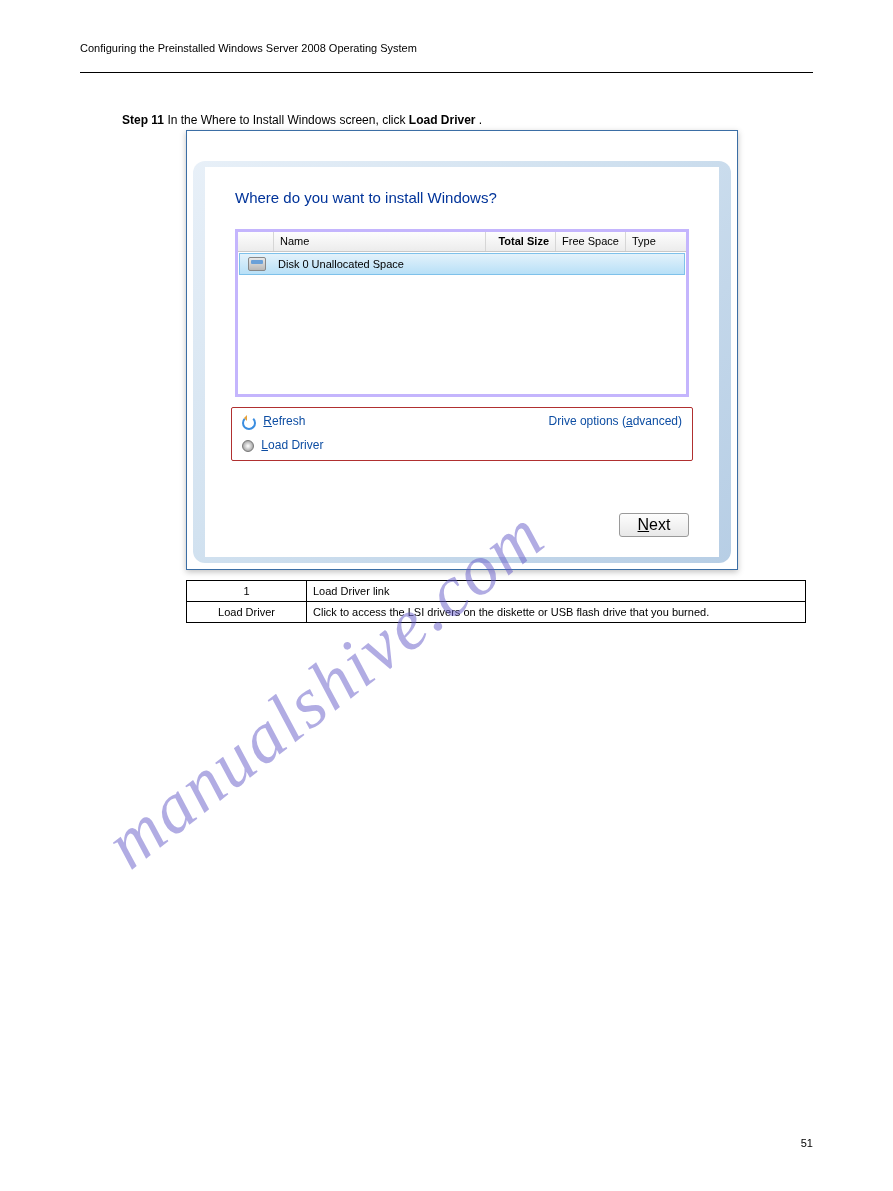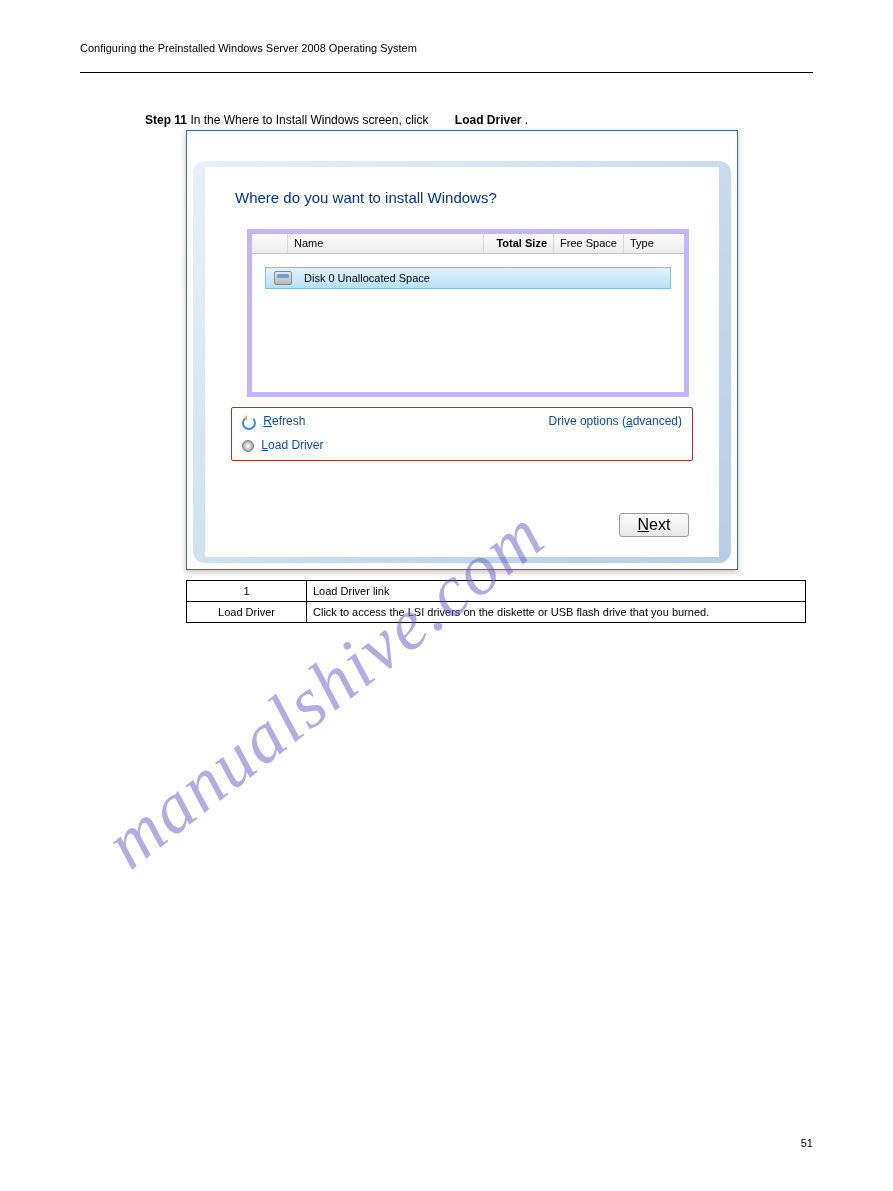--- a/index.html
+++ b/index.html
@@ -25,21 +25,21 @@
     top: 72px;
     border-top: 1px solid #000;
   }
   .step-line {
     position: absolute;
     left: 122px;
     top: 113px;
     font-size: 12px;
     color: #000;
   }
-  .step-line .bold { font-weight: bold; margin-left: 23px; }
+  .step-line .bold { font-weight: bold; }
 
   
   .win-window {
     position: absolute;
     left: 186px;
     top: 130px;
     width: 552px;
     height: 440px;
     border: 1px solid #3b6ea5;
     box-shadow: 0 2px 6px rgba(0,0,0,0.25);
@@ -112,23 +112,23 @@
     background: #fff;
   }
   .heading {
     position: absolute;
     left: 30px; top: 22px;
     font-size: 15px;
     color: #003399;
   }
   .disk-table {
     position: absolute;
-    left: 42px; right: 30px; top: 62px;
+    left: 30px; right: 30px; top: 62px;
     height: 168px;
-    border: 5px solid #c4b5fd;
+    border: 3px solid #c4b5fd;
     background: #fff;
   }
   .dt-header {
     height: 20px;
     background: linear-gradient(to bottom, #fdfdfd, #ececec);
     border-bottom: 1px solid #c8c8c8;
     display: flex;
     font-size: 11px;
     color: #000;
   }
@@ -137,21 +137,21 @@
   .dt-h-total { width: 70px; padding: 3px 6px; text-align: right; border-right: 1px solid #d6d6d6; font-weight: bold; }
   .dt-h-free { width: 70px; padding: 3px 6px; border-right: 1px solid #d6d6d6; }
   .dt-h-type { width: 60px; padding: 3px 6px; }
   .dt-row {
     height: 22px;
     display: flex;
     align-items: center;
     font-size: 11px;
     background: linear-gradient(to bottom, #e3f2fb, #b8e0f7);
     border: 1px solid #7ec1ea;
-    margin: 13px;
+    margin: 1px;
   }
   .dt-icon {
     width: 34px; height: 20px;
     display: flex; align-items: center; justify-content: center;
   }
   .disk-icon-svg {
     width: 18px; height: 14px;
     background: linear-gradient(to bottom, #e8e8e8, #b8b8b8);
     border: 1px solid #888;
     border-radius: 2px;

